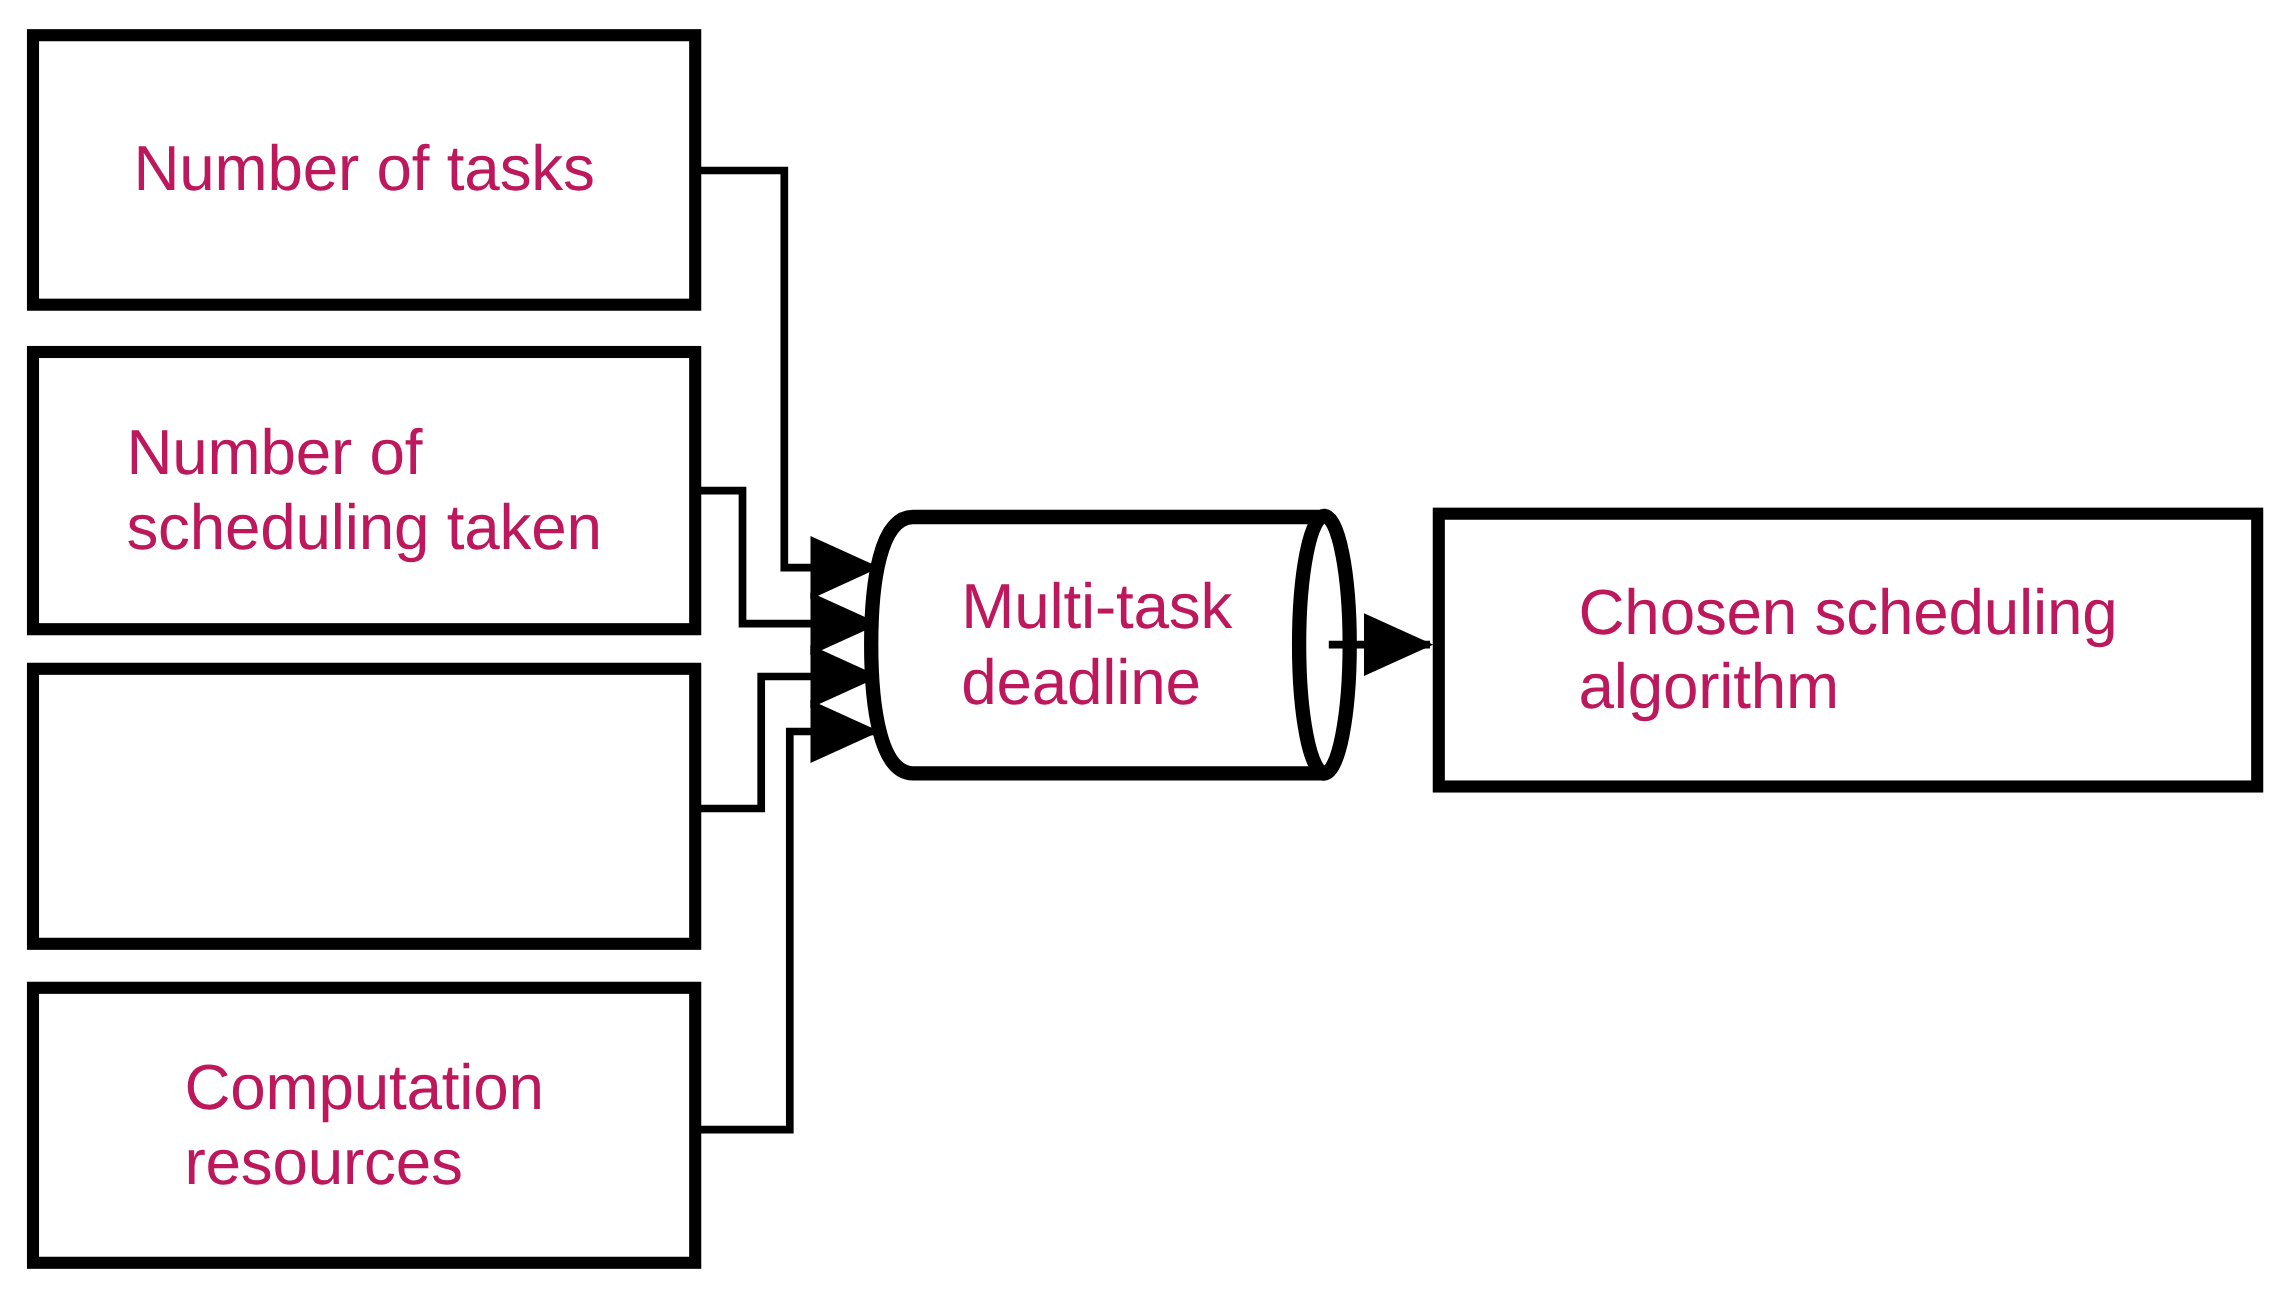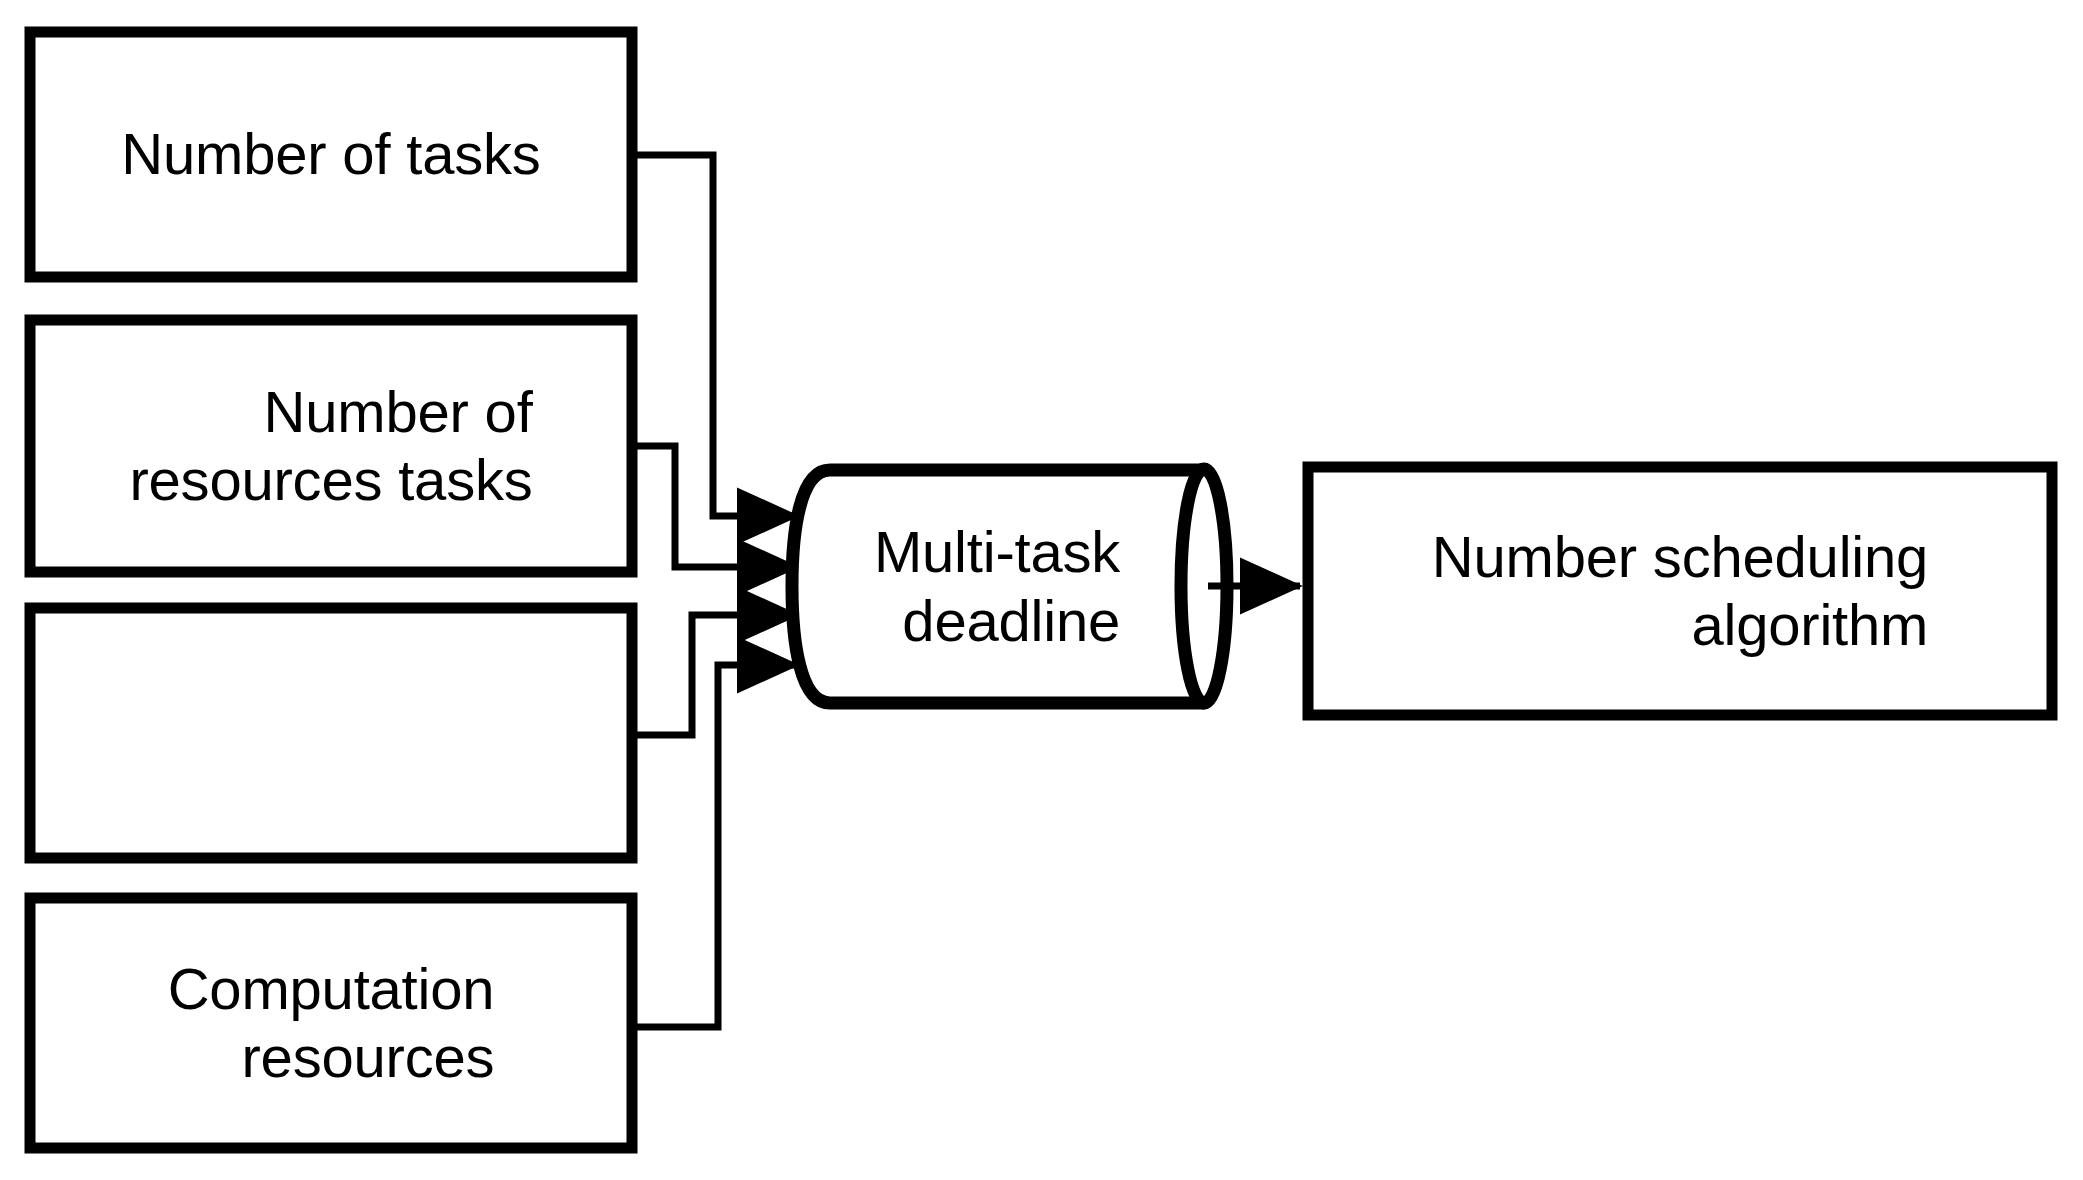--- a/index.html
+++ b/index.html
@@ -22,22 +22,22 @@
     left: 0;
     top: 0;
     width: 2083px;
     height: 1180px;
   }
   .node-label {
     position: absolute;
     display: flex;
     align-items: center;
     justify-content: center;
-    text-align: right;
-    color: #000000;
+    text-align: left;
+    color: #be185d;
     font-family: "Liberation Sans", sans-serif;
     font-weight: 400;
     line-height: 1.18;
     white-space: pre-line;
     pointer-events: none;
     letter-spacing: -0.2px;
   }
   .lbl-input  { font-size: 58px; }
   .lbl-proc   { font-size: 58px; }
   .lbl-output { font-size: 58px; }
@@ -79,25 +79,25 @@
     <ellipse cx="1204" cy="586" rx="23" ry="117" fill="#ffffff" stroke="#000000" stroke-width="13"></ellipse>
 
     <path d="M 1208 586 L 1300 586" fill="none" stroke="#000000" stroke-width="7" marker-end="url(#arrowhead)"></path>
 
     <rect x="1308" y="467" width="744" height="248" fill="#ffffff" stroke="#000000" stroke-width="11"></rect>
   </svg>
 
   <div class="node-label lbl-input" style="left:40px; top:32px; width:582px; height:245px;">Number of tasks</div>
 
   <div class="node-label lbl-input" style="left:40px; top:320px; width:582px; height:252px;">Number of
-resources tasks</div>
+scheduling taken</div>
 
 
   <div class="node-label lbl-input" style="left:40px; top:898px; width:582px; height:250px;">Computation
 resources</div>
 
   <div class="node-label lbl-proc" style="left:812px; top:470px; width:370px; height:233px;">Multi-task
 deadline</div>
 
-  <div class="node-label lbl-output" style="left:1318px; top:467px; width:724px; height:248px;">Number scheduling
+  <div class="node-label lbl-output" style="left:1318px; top:467px; width:724px; height:248px;">Chosen scheduling
 algorithm</div>
 
 </div>
 
 </body></html>

